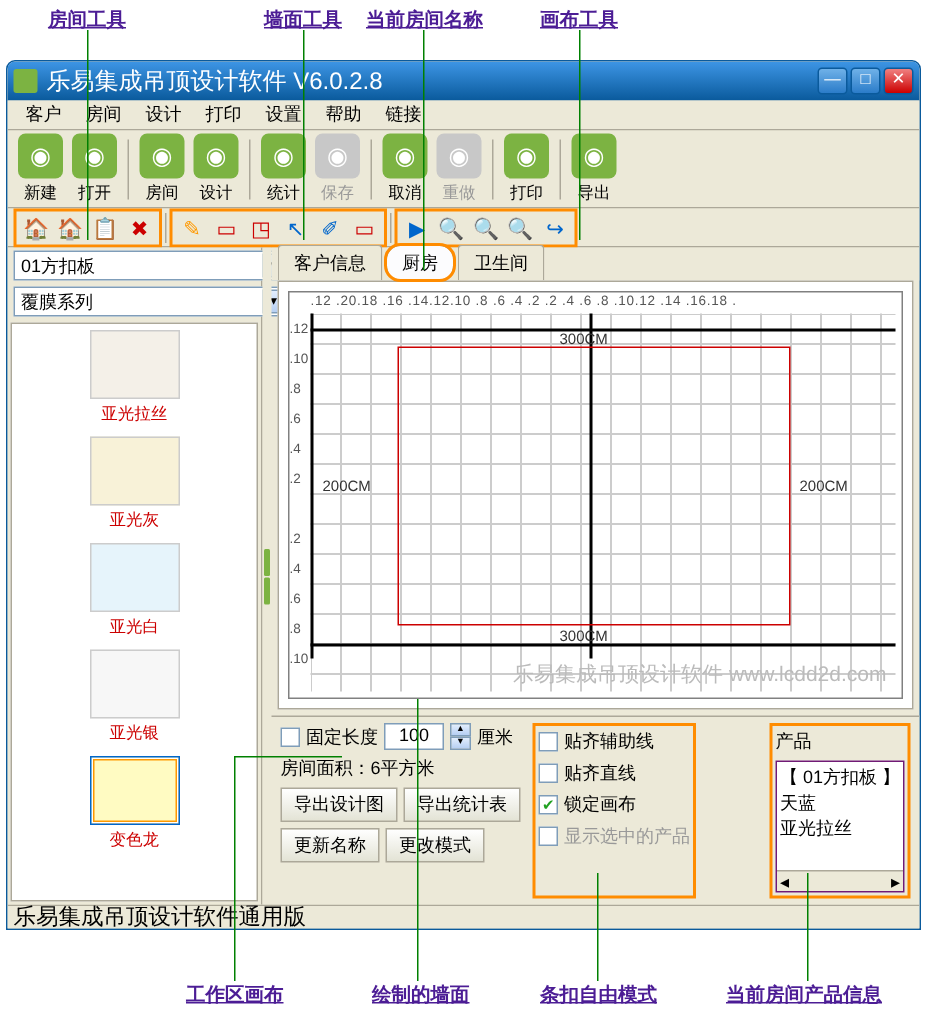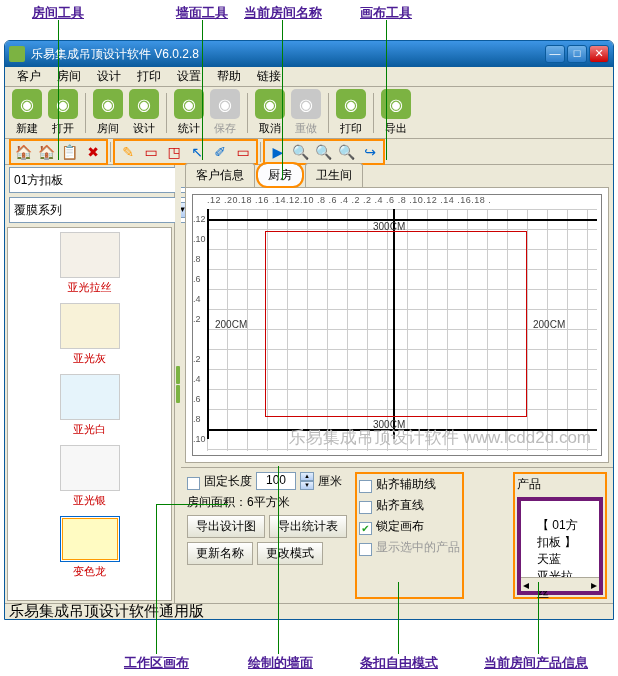--- a/index.html
+++ b/index.html
@@ -2,71 +2,71 @@
 <html><head>
 <meta charset="utf-8">
 <style>
 * { margin: 0; padding: 0; box-sizing: border-box; font-family: "Microsoft YaHei", SimSun, sans-serif; font-size: 12px; }
 body { background: #fff; width: 618px; height: 676px; position: relative; }
 .annotation { position: absolute; color: #4c1d95; font-weight: bold; font-size: 13px; z-index: 100; text-decoration: underline; }
 .ann-line { position: absolute; background: #008000; z-index: 99; }
 .window { position: absolute; left: 4px; top: 40px; width: 610px; height: 580px; border: 1px solid #0a5a9c; background: #ece9d8; border-radius: 6px 6px 0 0; overflow: hidden; }
 .titlebar { height: 26px; background: linear-gradient(#3d95e5,#0a5a9c); display: flex; align-items: center; padding: 0 4px; color: #fff; }
 .titlebar .app-icon { width: 16px; height: 16px; background: #7cb342; border-radius: 2px; margin-right: 6px; }
-.titlebar .title { flex: 1; font-size: 12px; }
+.titlebar .title { flex: 1; font-size: 16px; }
 .winbtns { display: flex; gap: 2px; }
 .winbtn { width: 20px; height: 18px; background: linear-gradient(#6fb1e8,#2b7cc9); border: 1px solid #0a5a9c; border-radius: 3px; color: #fff; text-align: center; line-height: 14px; font-size: 11px; cursor: pointer; }
 .winbtn.close { background: linear-gradient(#f08080,#c00); }
 .menubar { height: 20px; background: #ece9d8; display: flex; align-items: center; padding: 0 4px; border-bottom: 1px solid #aca899; }
 .menubar span { padding: 2px 8px; cursor: pointer; }
 .bigtoolbar { height: 52px; background: #ece9d8; display: flex; align-items: center; padding: 2px 4px; border-bottom: 1px solid #aca899; }
 .bigbtn { display: flex; flex-direction: column; align-items: center; width: 36px; cursor: pointer; }
 .bigbtn .ico { width: 30px; height: 30px; background: #7cb342; border-radius: 5px; display: flex; align-items: center; justify-content: center; color: #fff; font-size: 16px; }
 .bigbtn .ico.gray { background: #c8c8c8; }
 .bigbtn .lbl { font-size: 11px; margin-top: 2px; text-align: center; }
 .bigbtn .lbl.gray { color: #999; }
 .sep { width: 1px; height: 40px; background: #aca899; margin: 0 4px; }
 .logo { margin-left: auto; margin-right: 8px; width: 140px; height: 40px; border: 1px solid #ccc; background: #fff; display: flex; align-items: center; justify-content: center; font-size: 22px; font-weight: bold; font-style: italic; }
 .logo .e { color: #7cb342; }
 .smalltoolbar { height: 26px; background: #ece9d8; display: flex; align-items: center; padding: 2px 4px; border-bottom: 1px solid #aca899; gap: 2px; }
 .toolgroup { display: flex; align-items: center; gap: 3px; padding: 1px 3px; }
 .toolgroup.boxed { border: 2px solid #ff8c00; }
 .smallbtn { width: 20px; height: 20px; display: flex; align-items: center; justify-content: center; cursor: pointer; font-size: 14px; }
 .body-area { display: flex; height: calc(100% - 140px); }
 .sidebar { width: 170px; border-right: 1px solid #aca899; display: flex; flex-direction: column; background: #ece9d8; }
-.combo { width: 186px; height: 20px; margin: 2px 4px; border: 1px solid #7f9db9; background: #fff; display: flex; align-items: center; padding: 12px 4px; justify-content: space-between; }
+.combo { width: 186px; height: 20px; margin: 2px 4px; border: 1px solid #7f9db9; background: #fff; display: flex; align-items: center; padding: 0 4px; justify-content: space-between; }
 .combo .arrow { background: linear-gradient(#e2eefd,#b6cff3); border: 1px solid #7f9db9; width: 15px; height: 16px; text-align: center; line-height: 13px; font-size: 9px; }
 .thumblist { flex: 1; overflow: auto; background: #fff; border: 1px solid #aca899; margin: 2px; }
 .thumb { display: flex; flex-direction: column; align-items: center; padding: 4px; }
 .thumb .sw { width: 60px; height: 46px; border: 1px solid #ccc; }
 .thumb .nm { color: #c00; font-size: 11px; margin-top: 2px; }
 .main { flex: 1; display: flex; flex-direction: column; }
 .tabs { height: 22px; display: flex; align-items: flex-end; padding-left: 4px; background: #ece9d8; }
 .tab { padding: 3px 10px; border: 1px solid #aca899; border-bottom: none; background: #ece9d8; margin-right: 2px; border-radius: 3px 3px 0 0; cursor: pointer; position: relative; }
 .tab.active { background: #fcfcfe; border-color: #919b9c; z-index: 2; }
 .tab.active.boxed { outline: 2px solid #ff8c00; outline-offset: -1px; border-radius: 10px; }
 .canvas-wrap { flex: 1; border: 1px solid #aca899; margin: 0 4px 4px 4px; background: #fff; position: relative; }
 .canvas { position: absolute; inset: 6px; border: 1px solid #808080; background: #fff; }
 .grid { position: absolute; inset: 14px 4px 4px 14px; background-image: repeating-linear-gradient(to right, #ccc 0, #ccc 1px, transparent 1px, transparent 20px), repeating-linear-gradient(to bottom, #ccc 0, #ccc 1px, transparent 1px, transparent 20px); }
 .wall { position: absolute; background: #fff; }
 .wall.h { height: 2px; background: #000; }
 .wall.v { width: 2px; background: #000; }
 .innerbox { position: absolute; border: 1px solid #c00; }
 .dim { position: absolute; font-size: 10px; color: #333; }
-.watermark { position: absolute; right: 10px; bottom: 6px; color: #bbb; font-size: 17px; }
+.watermark { position: absolute; right: 10px; bottom: 6px; color: #bbb; font-size: 14px; }
 .bottom-panel { padding: 4px 6px; display: flex; gap: 8px; border-top: 1px solid #aca899; background: #ece9d8; min-height: 100px; }
 .bp-col { display: flex; flex-direction: column; gap: 4px; }
 .bp-col.boxed { border: 2px solid #ff8c00; padding: 2px; }
-.bp-row { display: flex; align-items: flex-end; gap: 4px; }
+.bp-row { display: flex; align-items: center; gap: 4px; }
 .chk { width: 13px; height: 13px; border: 1px solid #7f9db9; background: #fff; display: inline-flex; align-items: center; justify-content: center; font-size: 10px; color: #21a121; }
 .btn { padding: 2px 8px; border: 1px solid #aca899; background: linear-gradient(#fff,#e3e3d5); cursor: pointer; }
 .numinput { width: 40px; height: 18px; border: 1px solid #7f9db9; background: #fff; text-align: center; }
 .spinner { display: flex; flex-direction: column; }
 .spinner div { width: 14px; height: 9px; border: 1px solid #7f9db9; background: linear-gradient(#e2eefd,#b6cff3); font-size: 7px; text-align: center; line-height: 6px; }
-.prodbox { border: 4px solid #701a75; background: #fff; width: 86px; height: 98px; padding: 16px; font-size: 11px; position: relative; }
+.prodbox { border: 1px solid #701a75; background: #fff; width: 86px; height: 88px; padding: 2px; font-size: 11px; position: relative; }
 .prodbox .scroll { position: absolute; bottom: 0; left: 0; right: 0; height: 14px; background: #ece9d8; border-top: 1px solid #aca899; display: flex; justify-content: space-between; font-size: 9px; padding: 0 2px; }
 .muted { color: #999; }
 .statusbar { height: 16px; border-top: 1px solid #aca899; background: #ece9d8; padding: 0 4px; font-size: 15px; display: flex; align-items: center; }
 .splitter { width: 6px; background: #ece9d8; display: flex; flex-direction: column; justify-content: center; align-items: center; gap: 1px; }
 .splitter .nub { width: 4px; height: 18px; background: #7cb342; border-radius: 1px; }
 </style>
 </head>
 <body>
 
 <div class="annotation" style="left:32px;top:4px">房间工具</div>

